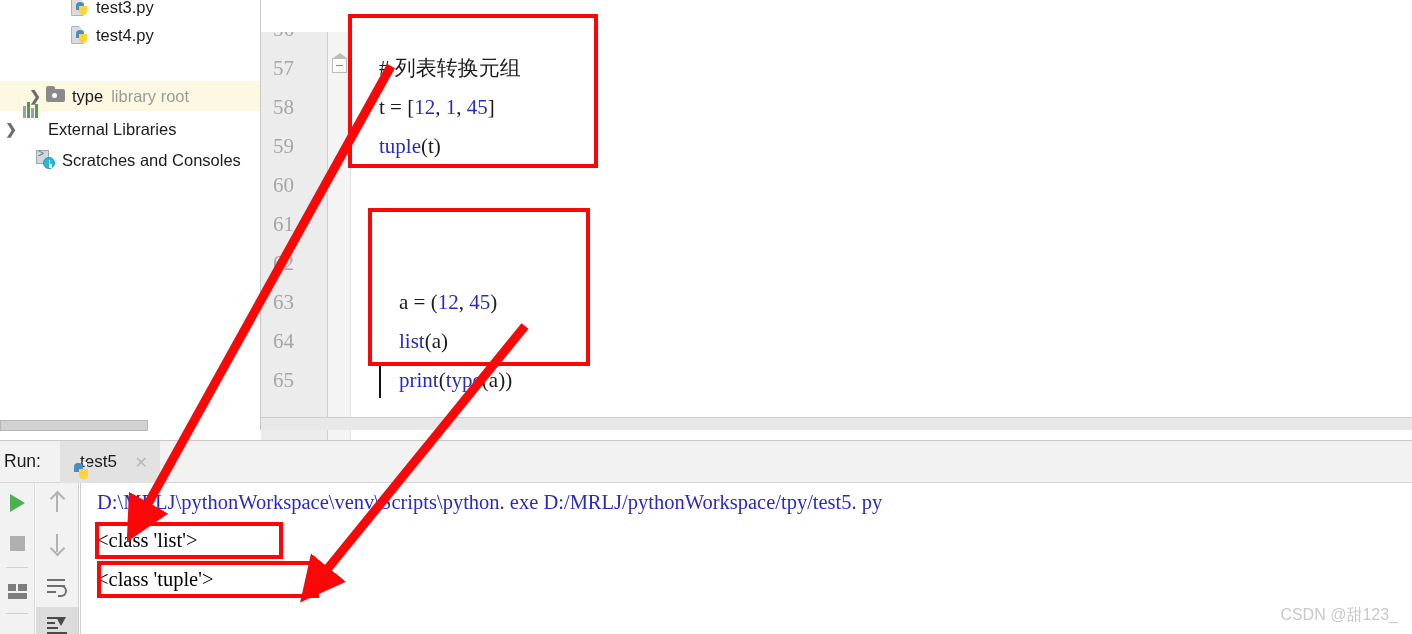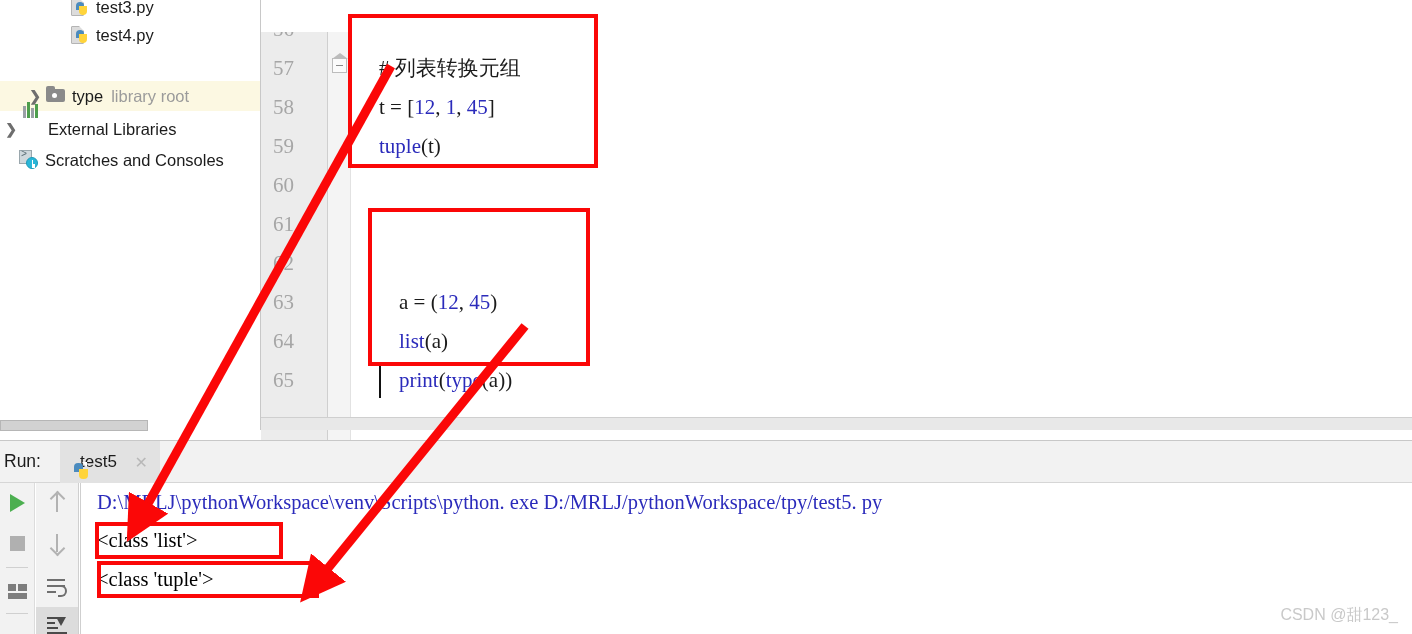--- a/index.html
+++ b/index.html
@@ -345,21 +345,21 @@
     </div>
 
     <div class="tree-row" style="top:114px;position:absolute;left:0;right:0;padding-left:0px;">
       <span class="tree-arrow">❯</span>
       <span class="tree-icon">
         <span class="ico-bars"><i></i><i></i><i></i><i></i></span>
       </span>
       <span class="tree-label">External Libraries</span>
     </div>
 
-    <div class="tree-row" style="top:145px;position:absolute;left:0;right:0;padding-left:19px;">
+    <div class="tree-row" style="top:145px;position:absolute;left:0;right:0;padding-left:36px;">
       <span class="tree-icon">
         <span class="ico-scratch"><span class="sq"></span><span class="cl"></span></span>
       </span>
       <span class="tree-label">Scratches and Consoles</span>
     </div>
   </div>
 
   <div id="editor">
     <div id="gutter"></div>
     <div id="fold-strip"></div>

